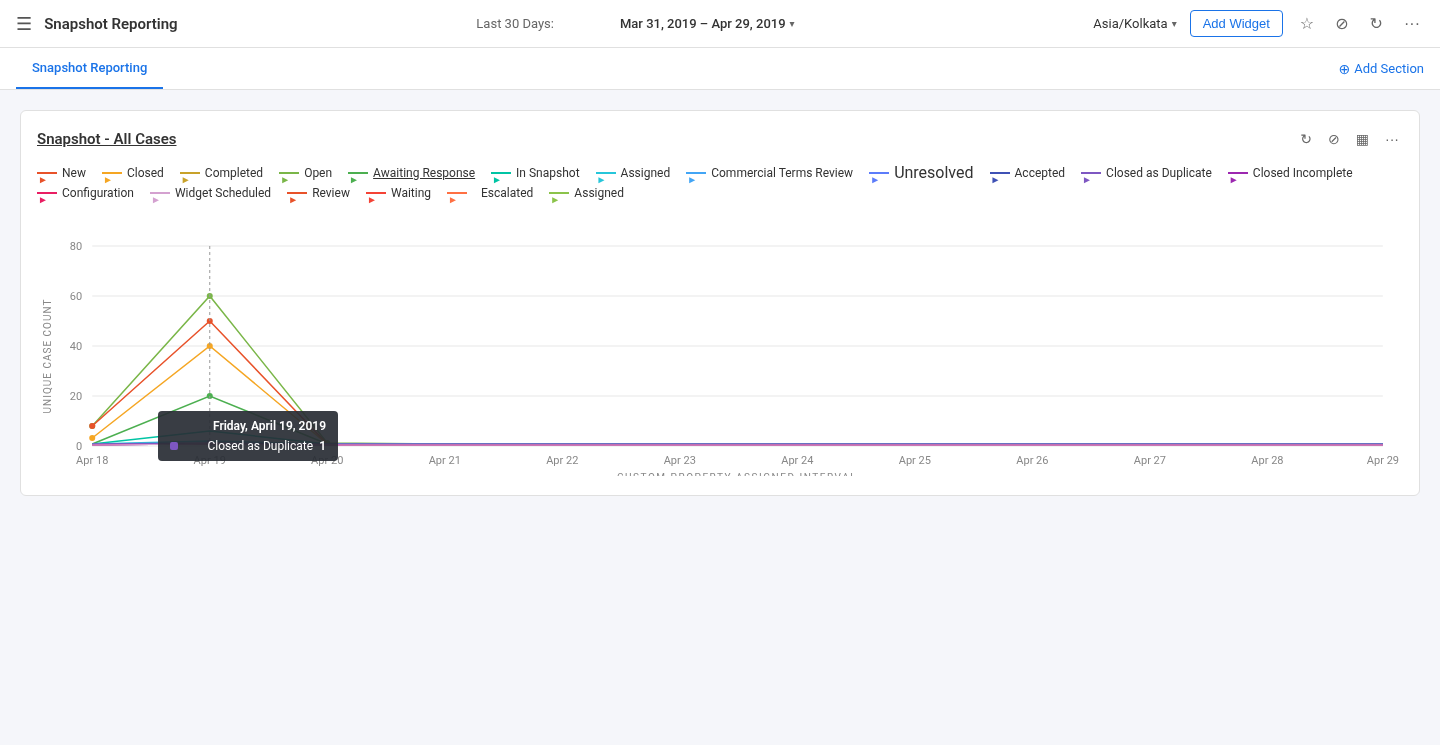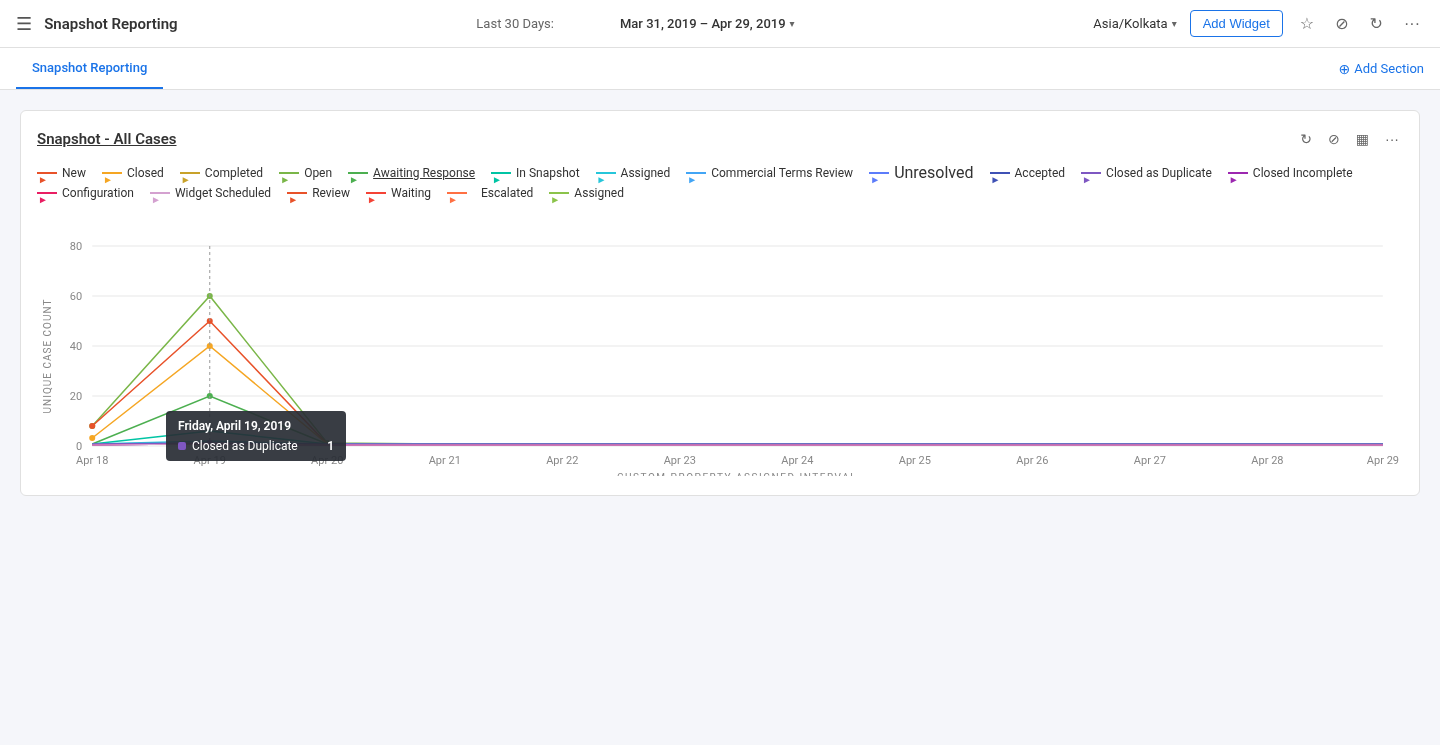--- a/index.html
+++ b/index.html
@@ -269,21 +269,21 @@
         <polyline fill="none" stroke="#42a5f5" stroke-width="1" stroke-dasharray="none" points="55,229 172,228 289,229 406,229 523,229 640,229 757,229 874,229 991,229 1108,229 1225,229 1340,229"></polyline>
         <polyline fill="none" stroke="#9c27b0" stroke-width="1" points="55,229 172,228 289,229 406,229 523,229 640,229 757,229 874,229 991,229 1108,229 1225,229 1340,229"></polyline>
         <polyline fill="none" stroke="#e91e63" stroke-width="1" points="55,229 172,228 289,229 406,229 523,229 640,229 757,229 874,229 991,229 1108,229 1225,229 1340,229"></polyline>
         <polyline fill="none" stroke="#d4a1d0" stroke-width="1" points="55,229 172,228 289,229 406,229 523,229 640,229 757,229 874,229 991,229 1108,229 1225,229 1340,229"></polyline>
 
         <line x1="172" y1="30" x2="172" y2="230" stroke="#999" stroke-width="1" stroke-dasharray="3,3"></line>
 
       </svg>
 
       
-      <div class="tooltip" style="left: 129px; top: 195px;">
+      <div class="tooltip" style="left: 121px; top: 195px; text-align: right;">
         <div class="tooltip-title">Friday, April 19, 2019</div>
         <div class="tooltip-row">
           <div class="tooltip-dot" style="background:#7e57c2;"></div>
           <span class="tooltip-label">Closed as Duplicate</span>
           <span class="tooltip-value">1</span>
         </div>
       </div>
     </div>
   </div>
 </div>

